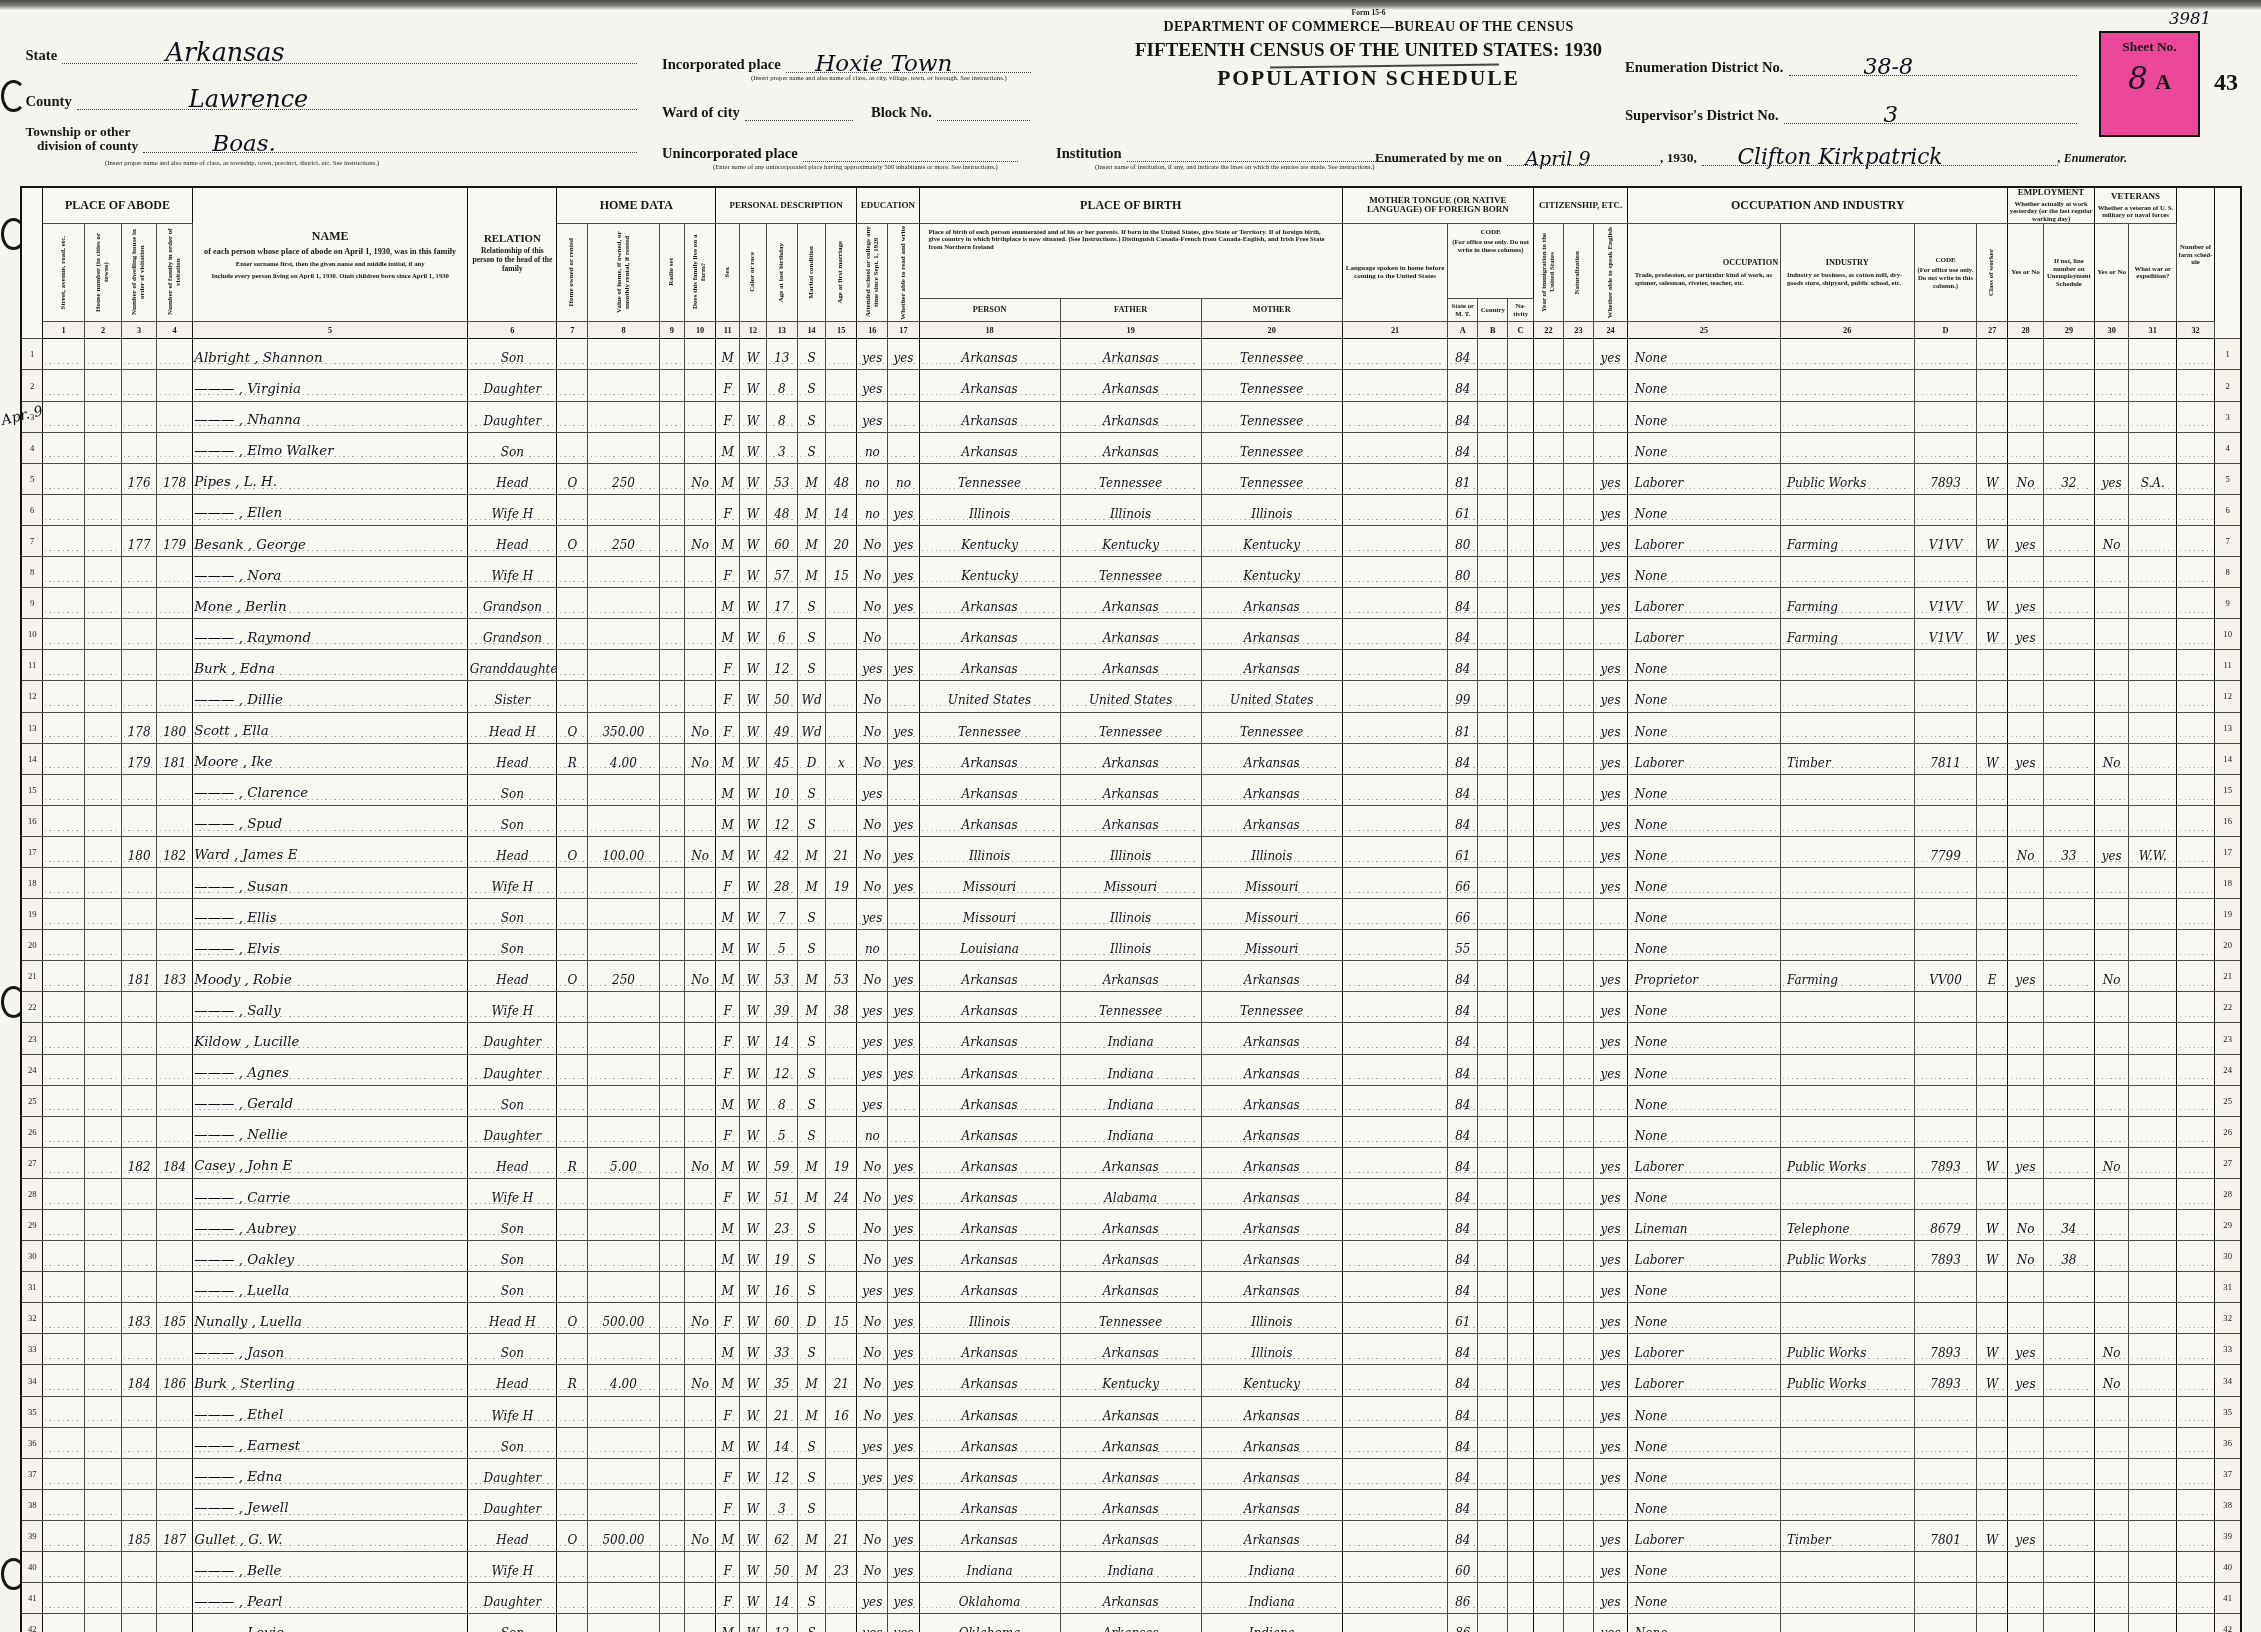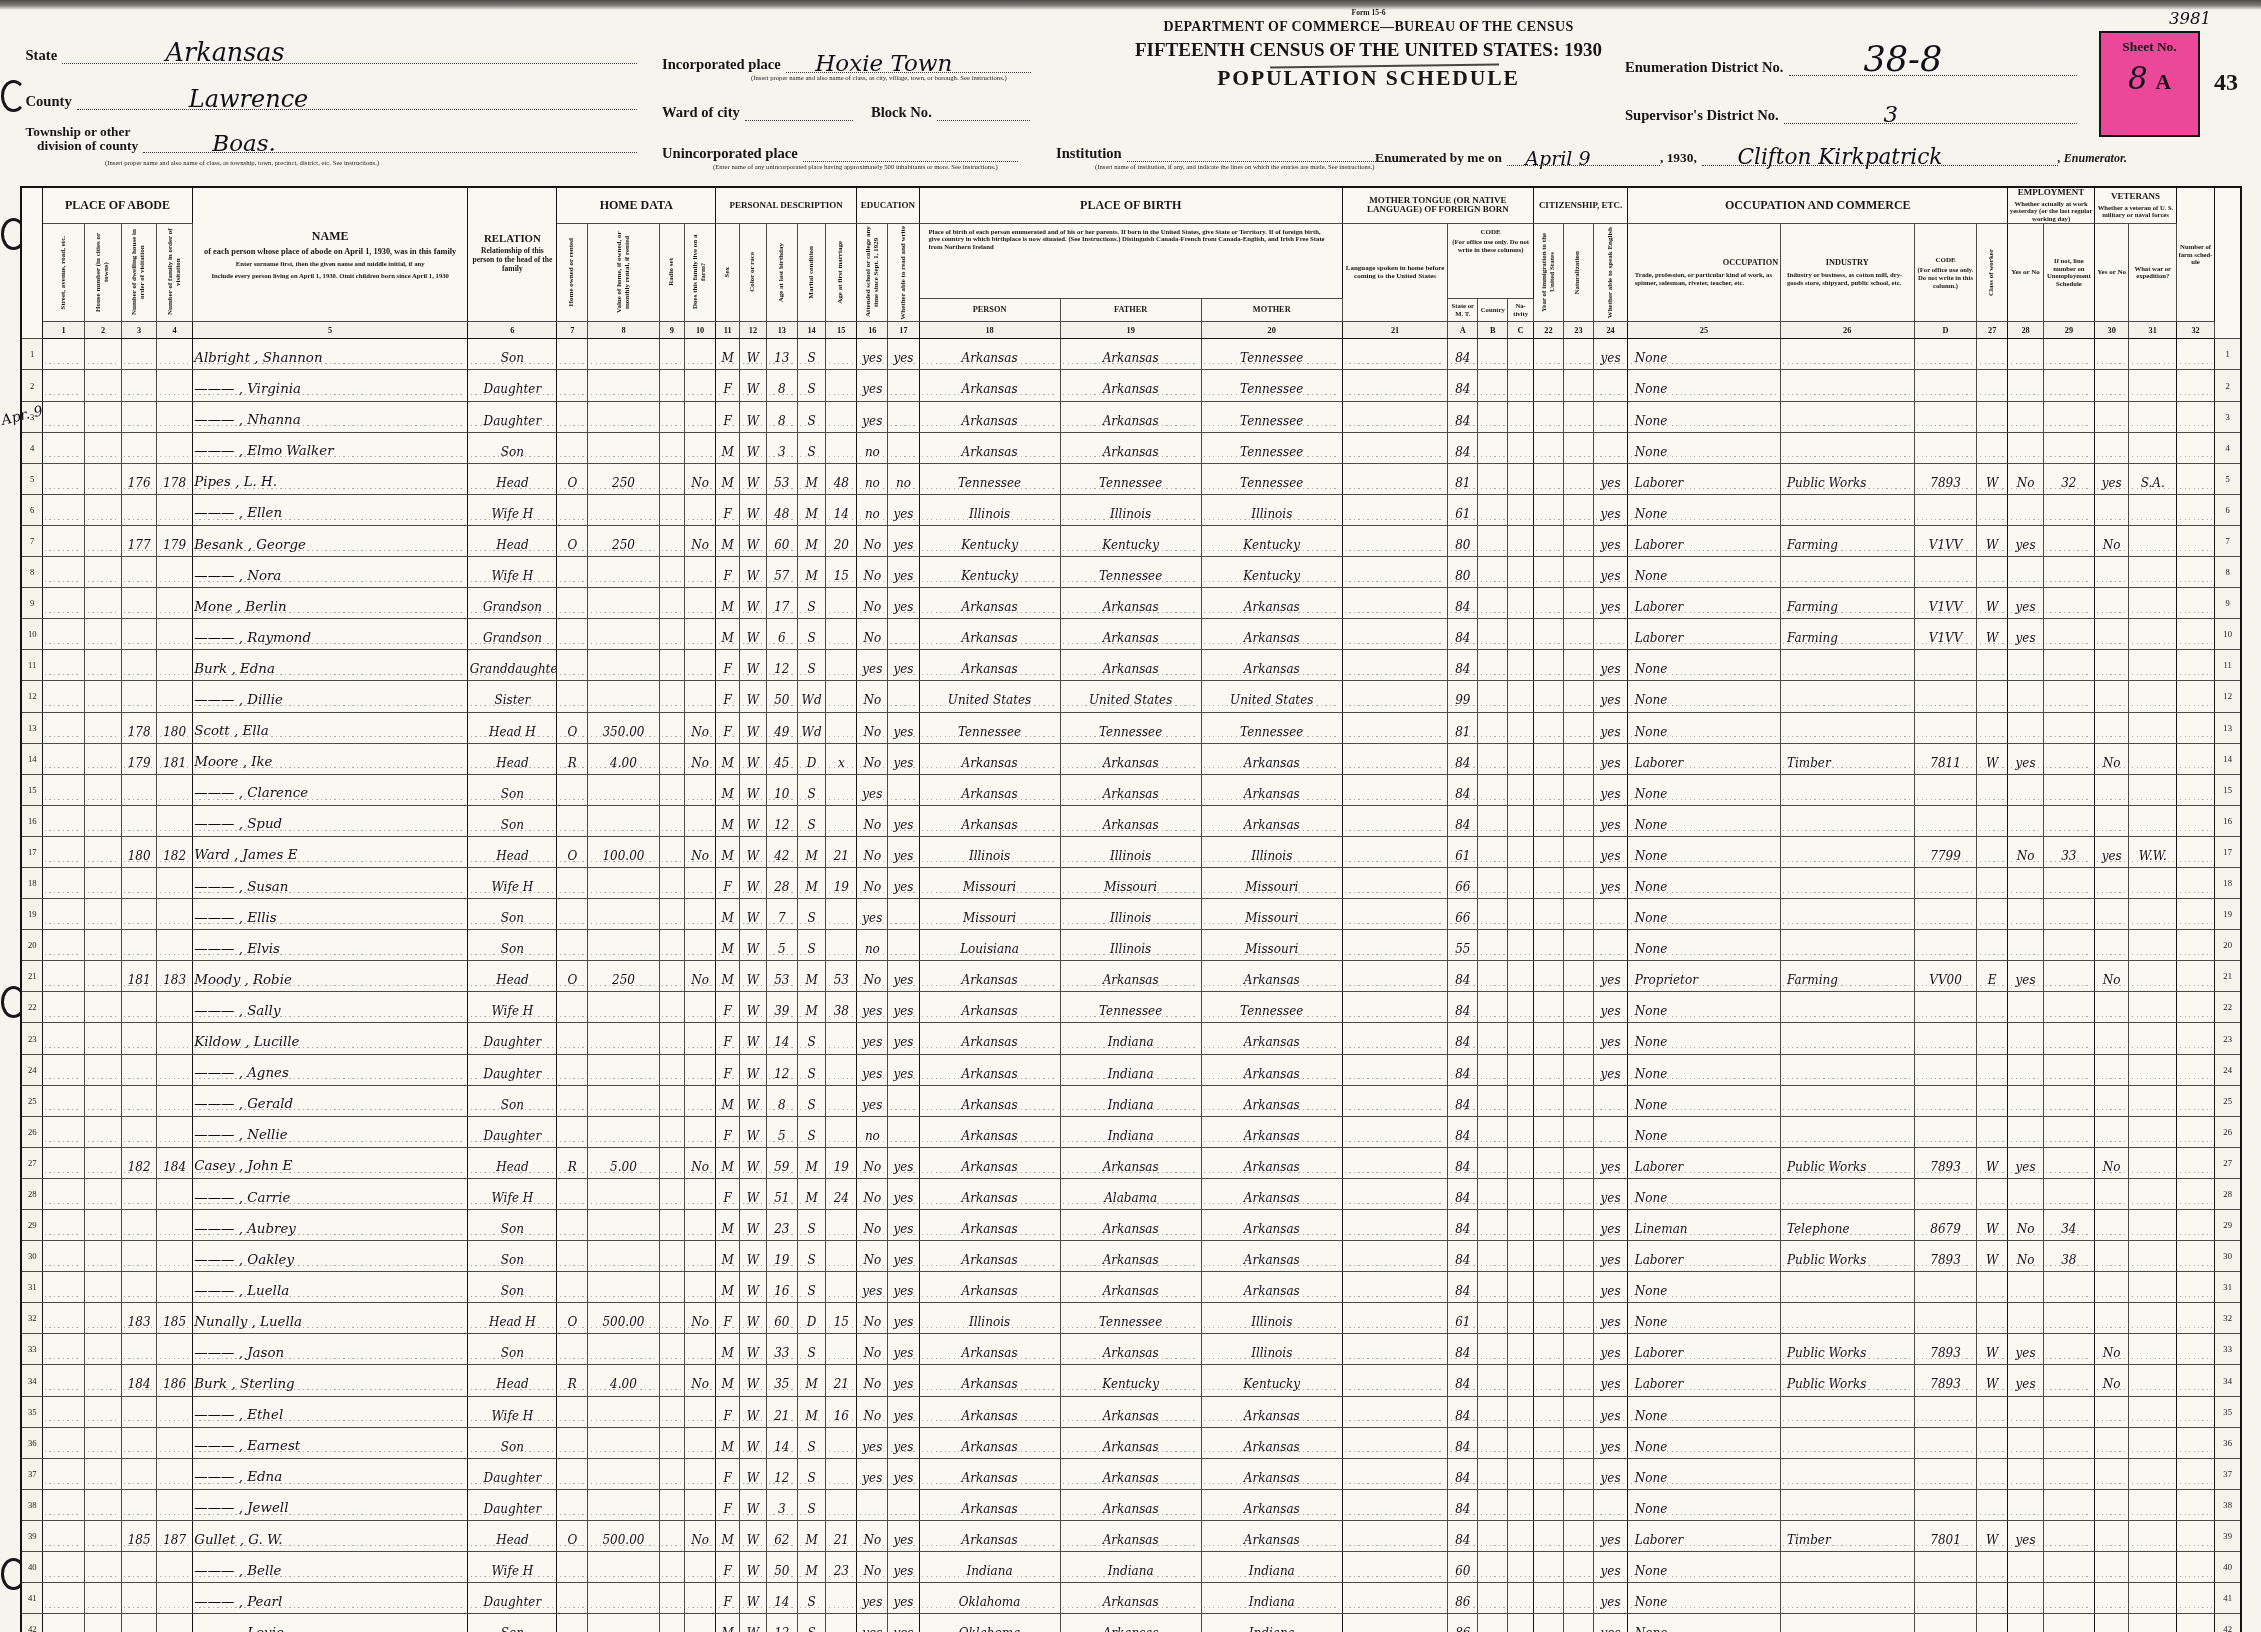--- a/index.html
+++ b/index.html
@@ -127,21 +127,21 @@
     <div class="t-form">Form 15-6</div>
     <div class="t-dept">DEPARTMENT OF COMMERCE—BUREAU OF THE CENSUS</div>
     <div class="t-census">FIFTEENTH CENSUS OF THE UNITED STATES: 1930</div>
     <div class="t-pop">POPULATION SCHEDULE</div>
   </div>
   <div class="scrib"></div>
 
   <div class="fld" style="left:1625px;top:59px;width:452px;">
     <span class="lbl">Enumeration District No.</span>
     <span class="fill">
-      <span class="hw" style="left:26%;font-size:35px;margin-top:15px;">38-8</span>
+      <span class="hw" style="left:26%;font-size:22px;margin-top:15px;">38-8</span>
     </span>
   </div>
 
   <div class="fld" style="left:1625px;top:107px;width:452px;">
     <span class="lbl">Supervisor's District No.</span>
     <span class="fill">
       <span class="hw" style="left:34%;font-size:23px;">3</span>
     </span>
   </div>
 
@@ -219,21 +219,21 @@
       <th rowspan="3" class="tr2">
         <div class="gt" style="font-size:10.8px;">RELATION</div>
         <div class="smb" style="font-size:7.6px;margin:3.8px 2.5px;">Relationship of this person to the head of the family</div>
       </th>
       <th colspan="4" class="gt tr2">HOME DATA</th>
       <th colspan="5" class="gts tr2">PERSONAL DESCRIPTION</th>
       <th colspan="2" class="gts tr2">EDUCATION</th>
       <th colspan="3" class="gt tr2">PLACE OF BIRTH</th>
       <th colspan="4" class="gts tr2">MOTHER TONGUE (OR NATIVE LANGUAGE) OF FOREIGN BORN</th>
       <th colspan="3" class="gts tr2">CITIZENSHIP, ETC.</th>
-      <th colspan="4" class="gt tr2">OCCUPATION AND COMMERCE</th>
+      <th colspan="4" class="gt tr2">OCCUPATION AND INDUSTRY</th>
       <th colspan="2" class="tr2">
         <div class="gts">EMPLOYMENT</div>
         <div class="sm" style="font-weight:bold;margin-top:1.9px;">Whether actually at work yesterday (or the last regular working day)</div>
       </th>
       <th colspan="2" class="tr2">
         <div class="gts">VETERANS</div>
         <div class="sm" style="font-weight:bold;margin-top:1.9px;">Whether a veteran of U. S. military or naval forces</div>
       </th>
       <th rowspan="3" class="sm tr2" style="font-weight:bold;">Num­ber of farm sched­ule</th>
       <th rowspan="4"></th>

